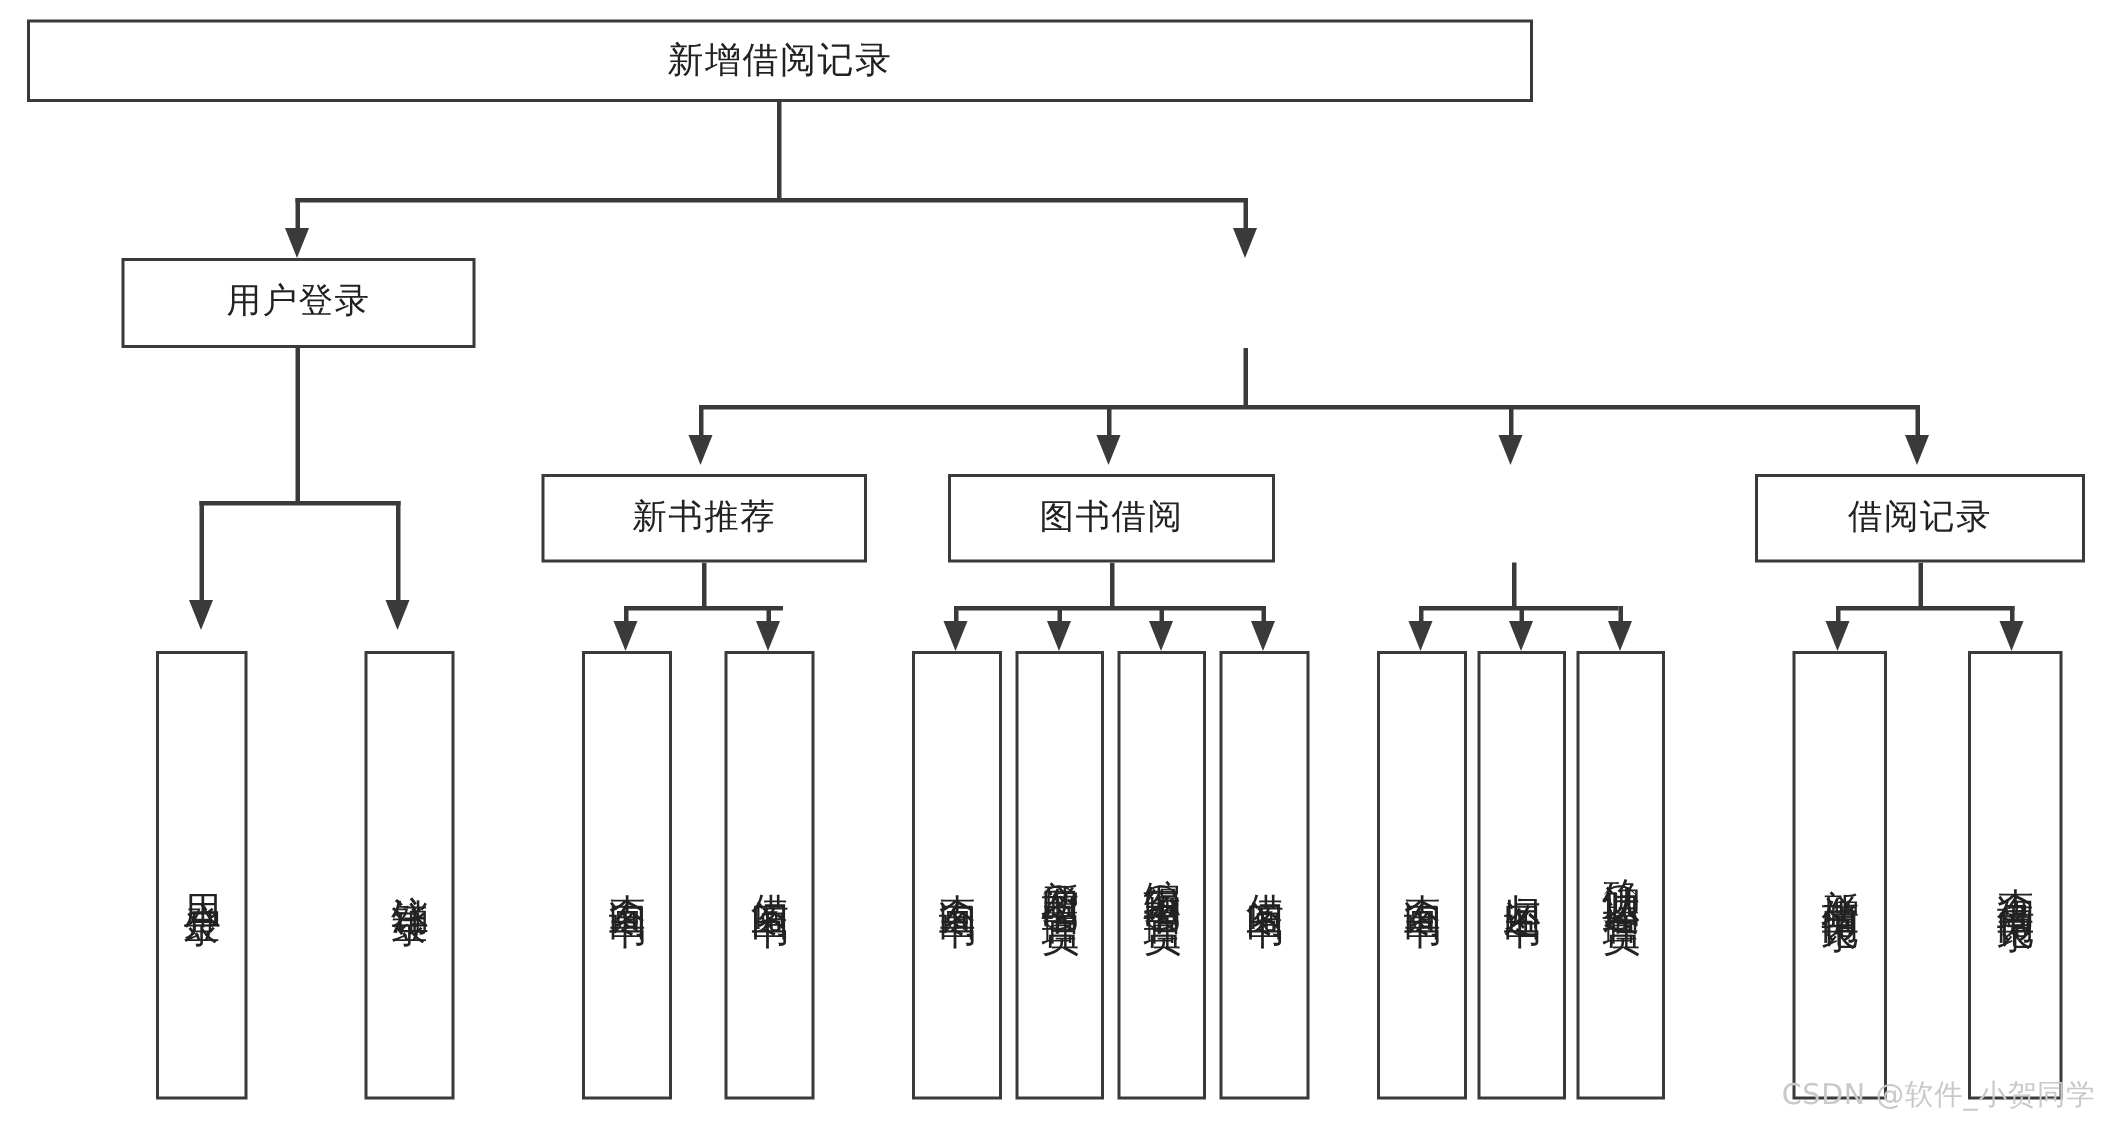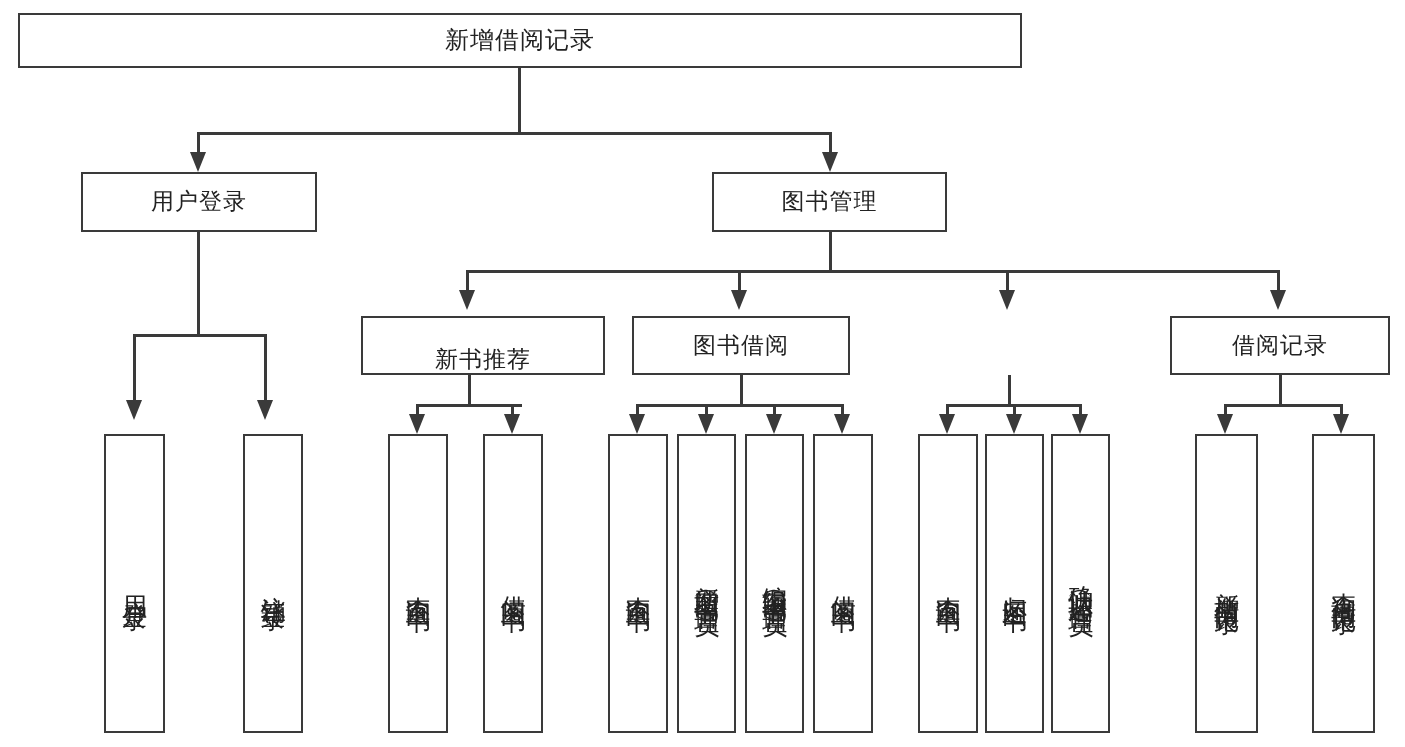--- a/index.html
+++ b/index.html
@@ -143,25 +143,22 @@
   <div class="arrow" style="left:1333px;top:414px;"></div>
 
   <div class="node h root" style="left:18px;top:13px;width:1004px;height:55px;">
     <span class="lbl">新增借阅记录</span>
   </div>
 
   <div class="node h" style="left:81px;top:172px;width:236px;height:60px;">
     <span class="lbl">用户登录</span>
   </div>
 
-  <div class="node h" style="left:712px;top:172px;width:235px;height:60px;">
-    <span class="lbl">图书管理</span>
-  </div>
-
-  <div class="node h" style="left:361px;top:316px;width:244px;height:59px;align-items:flex-end;">
+
+  <div class="node h" style="left:361px;top:316px;width:217px;height:59px;">
     <span class="lbl">新书推荐</span>
   </div>
 
   <div class="node h" style="left:632px;top:316px;width:218px;height:59px;">
     <span class="lbl">图书借阅</span>
   </div>
 
 
   <div class="node h" style="left:1170px;top:316px;width:220px;height:59px;">
     <span class="lbl">借阅记录</span>
@@ -204,13 +201,14 @@
     <span class="lbl">确认归还（管理员）</span>
   </div>
 
   <div class="node v" style="left:1195px;top:434px;width:63px;height:299px;">
     <span class="lbl">新增借阅记录</span>
   </div>
   <div class="node v" style="left:1312px;top:434px;width:63px;height:299px;">
     <span class="lbl">查询借阅记录</span>
   </div>
 
+  <div id="watermark">CSDN @软件_小贺同学</div>
 </div>
 
 </body></html>

